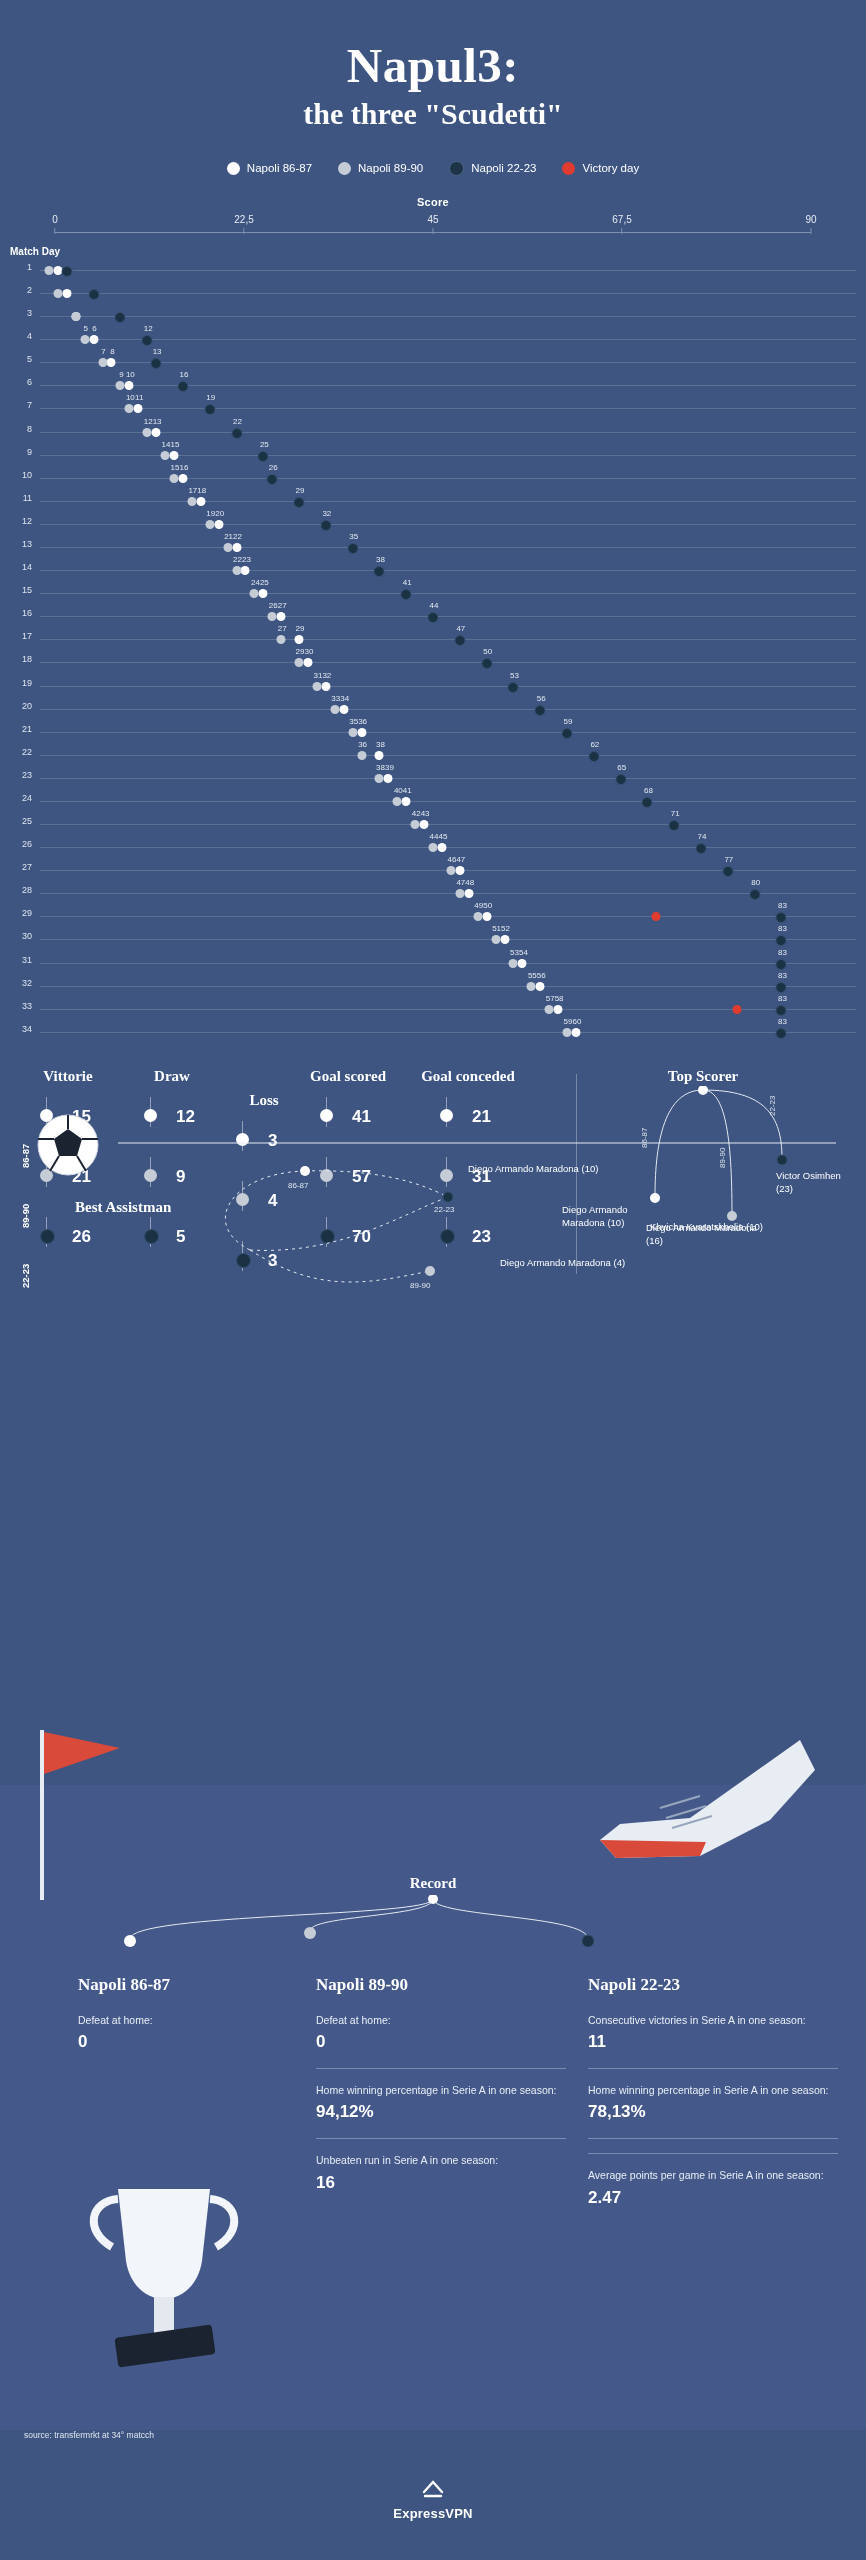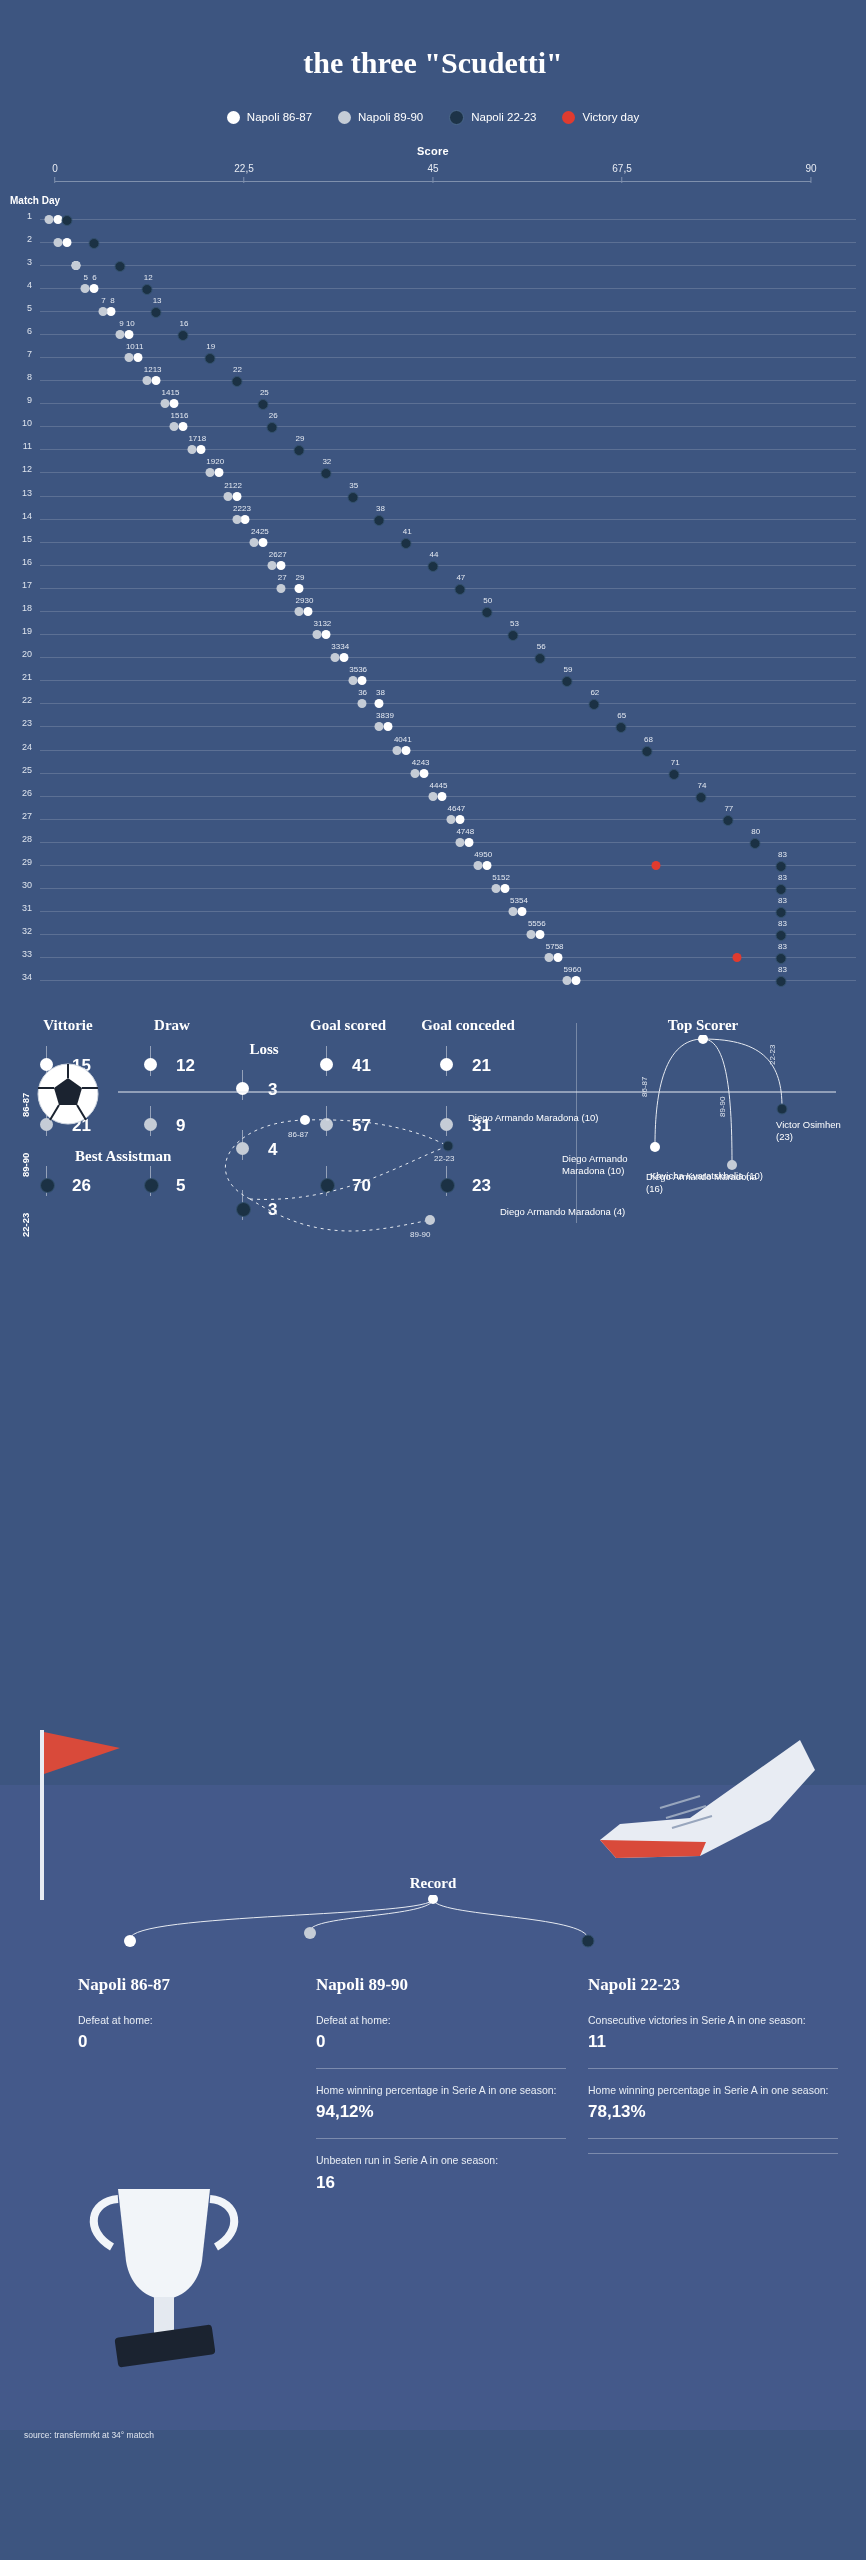--- a/index.html
+++ b/index.html
@@ -185,20 +185,21 @@
     position:absolute;left:0;right:0;top:2478px;text-align:center;
   }
   .brand-name{font-size:13px;font-weight:bold;letter-spacing:.2px;margin-top:2px;}
 </style>
 </head>
 <body>
 
 <div id="page">
 
   <div class="title-wrap">
+    <div class="title-main">Napul3:</div>
     <div class="title-sub">the three "Scudetti"</div>
   </div>
 
   <div class="legend" id="legend">
       <div class="legend-item">
         <span class="dot" style="background: rgb(255, 255, 255);"></span>
         <span>Napoli 86-87</span>
       </div>
       <div class="legend-item">
         <span class="dot" style="background: rgb(197, 204, 214);"></span>
@@ -745,16 +746,27 @@
         <div class="rec-lab">Consecutive victories in Serie A in one season:</div>
         <div class="rec-val">11</div>
       </div>
       <div class="rec-sep"></div>
       <div class="rec-item">
         <div class="rec-lab">Home winning percentage in Serie A in one season:</div>
         <div class="rec-val">78,13%</div>
       </div>
       <div class="rec-sep"></div>
       <div class="rec-sep"></div>
+      <div class="rec-item">
+        <div class="rec-lab">Average points per game in Serie A in one season:</div>
+        <div class="rec-val">2.47</div>
+      </div>
     </div>
 
   <div class="source">source: transfermrkt at 34° matcch</div>
+  <div class="brand">
+    <svg width="26" height="22" viewBox="0 0 26 22">
+      <path d="M4,14 L13,4 L22,14" stroke="#ffffff" stroke-width="2.4" fill="none" stroke-linecap="round"></path>
+      <path d="M5,18 L21,18" stroke="#ffffff" stroke-width="2.4" fill="none" stroke-linecap="round"></path>
+    </svg>
+    <div class="brand-name">ExpressVPN</div>
+  </div>
 </div>
 
 </body></html>

